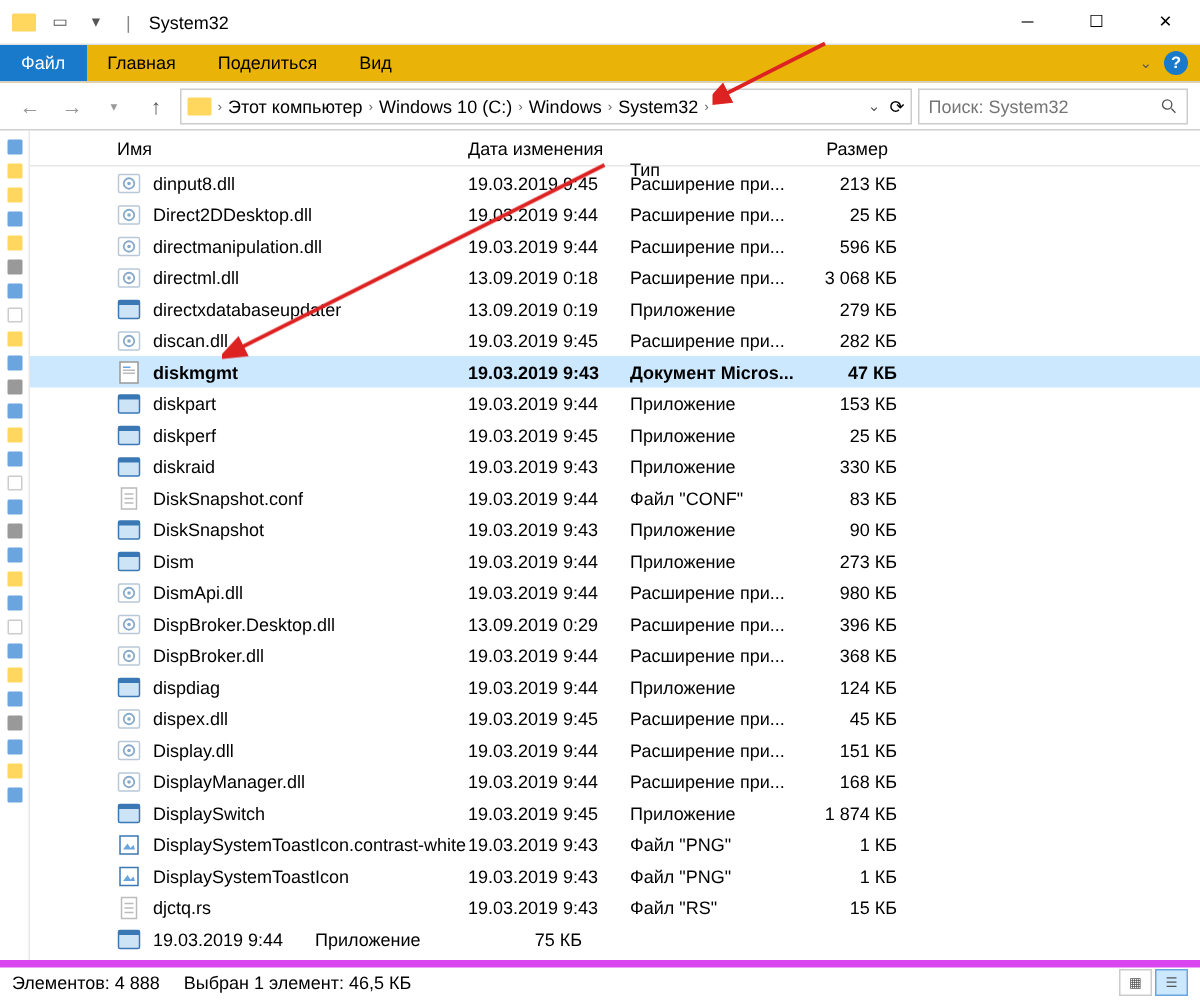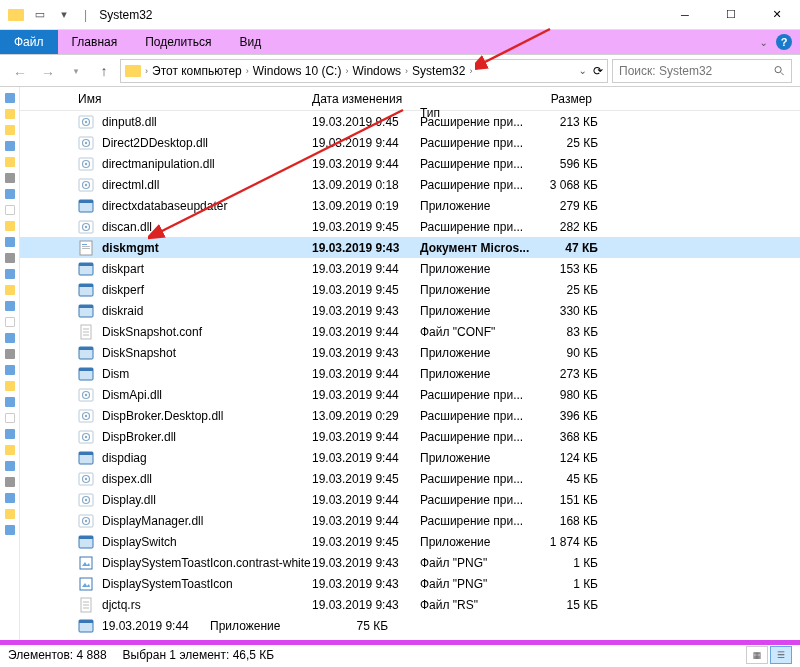--- a/index.html
+++ b/index.html
@@ -7,21 +7,21 @@
 
 .titlebar { height: 30px; background: #fff; display: flex; align-items: center; border-bottom: 1px solid #e0e0e0; }
 .titlebar-left { display: flex; align-items: center; gap: 8px; padding-left: 8px; }
 .folder-icon-small { width: 16px; height: 12px; background: #ffd75e; border-radius: 1px; position: relative; }
 .qat-icon { width: 16px; height: 16px; display: flex; align-items: center; justify-content: center; color: #555; font-size: 11px; }
 .title-sep { color: #888; margin: 0 4px; }
 .title-text { font-size: 12px; }
 .titlebar-right { margin-left: auto; display: flex; }
 .win-btn { width: 46px; height: 30px; display: flex; align-items: center; justify-content: center; color: #000; font-size: 11px; }
 
-.ribbon { height: 25px; background: #f0abfc; display: flex; align-items: stretch; border-bottom: 1px solid #d0d0d0; }
+.ribbon { height: 25px; background: #eab308; display: flex; align-items: stretch; border-bottom: 1px solid #d0d0d0; }
 .ribbon-tab { padding: 0 14px; display: flex; align-items: center; font-size: 12px; }
 .ribbon-tab.file { background: #1979ca; color: #fff; }
 .ribbon-right { margin-left: auto; display: flex; align-items: center; padding-right: 8px; gap: 8px; color: #555; }
 .chev { font-size: 10px; color: #555; }
 .help-icon { width: 16px; height: 16px; border-radius: 50%; background: #1979ca; color: #fff; display: flex; align-items: center; justify-content: center; font-size: 11px; font-weight: bold; }
 
 .addrbar { height: 32px; display: flex; align-items: center; gap: 4px; padding: 0 8px; border-bottom: 1px solid #d0d0d0; }
 .nav-btn { width: 24px; height: 24px; display: flex; align-items: center; justify-content: center; color: #999; font-size: 14px; }
 .nav-btn.enabled { color: #555; }
 .up-btn { font-size: 14px; }

